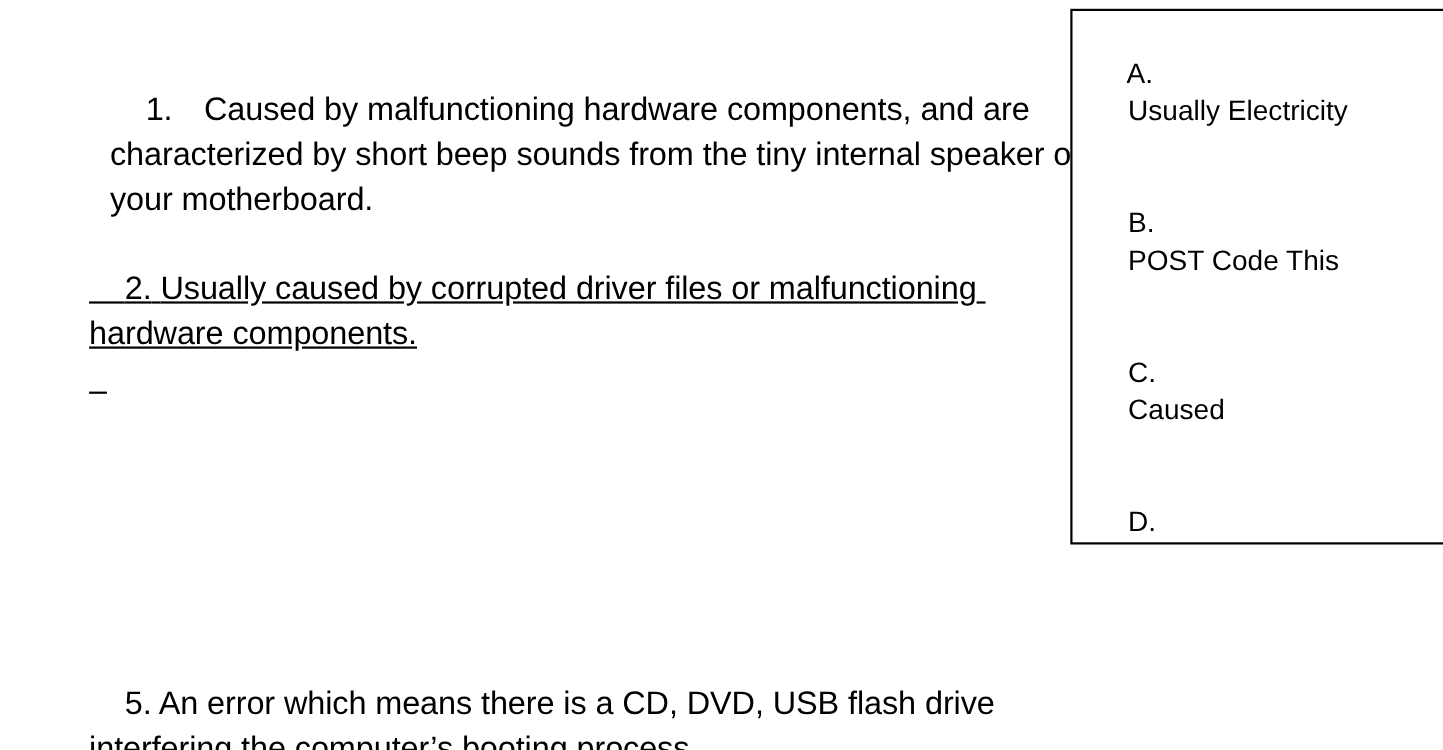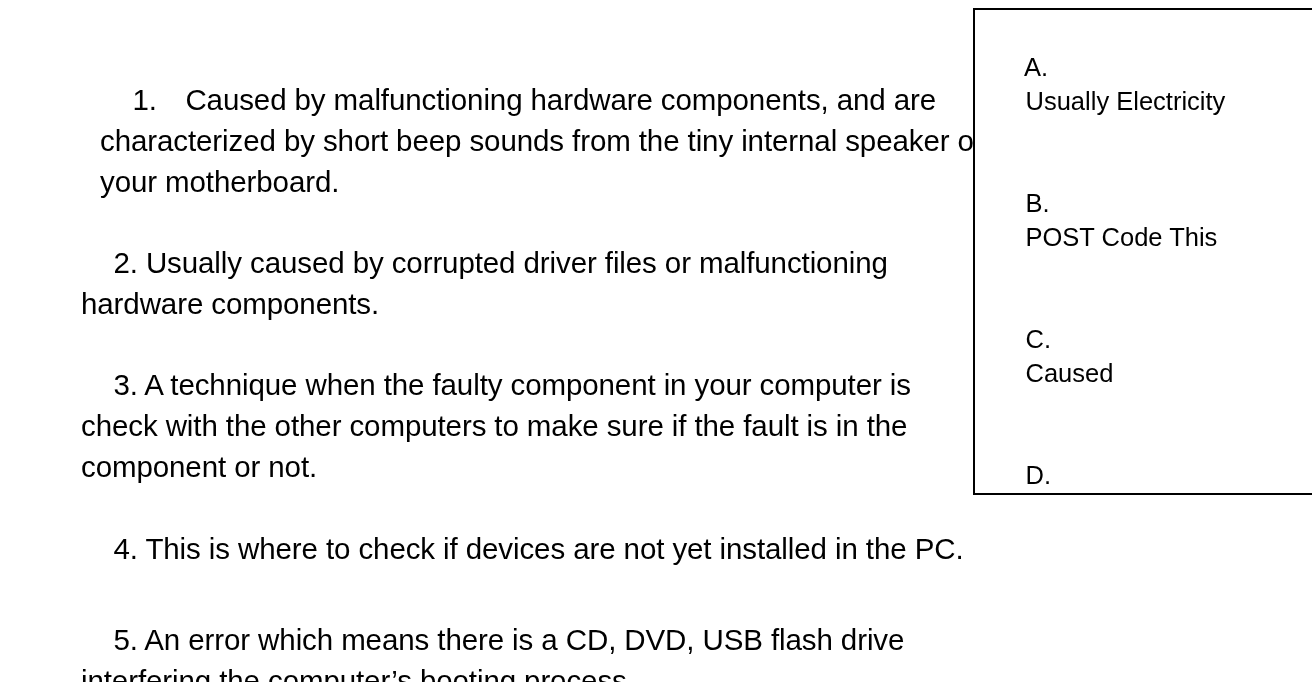--- a/index.html
+++ b/index.html
@@ -87,31 +87,25 @@
 </style>
 </head>
 <body>
 
 <div class="questions">
 
   <div class="q-item hanging" style="top:38px;">
     <span class="q-num">1.</span><span class="q-text">Caused by malfunctioning hardware components, and are characterized by short beep sounds from the tiny internal speaker of your motherboard.</span>
   </div>
 
-  <div class="q-item plain" style="top:201px; width:880px;">
+  <div class="q-item plain" style="top:201px; width:880px;text-decoration:underline;">
     <span class="q-num">2.</span> <span class="q-text">Usually caused by corrupted driver files or malfunctioning hardware components.</span>
   </div>
 
-  <div class="q-item plain" style="top:323px; width:912px;">
-    <span class="q-num">3.</span> <span class="q-text">A technique when the faulty component in your computer is check with the other computers to make sure if the fault is in the component or not.</span>
-  </div>
 
-  <div class="q-item plain" style="top:487px; width:930px;">
-    <span class="q-num">4.</span> <span class="q-text">This is where to check if devices are not yet installed in the PC.</span>
-  </div>
 
   <div class="q-item plain" style="top:578px; width:860px;">
     <span class="q-num">5.</span> <span class="q-text">An error which means there is a CD, DVD, USB flash drive interfering the computer’s booting process.</span>
   </div>
 
 </div>
 
 <div class="choices-box">
   <div class="choices-list">
 

